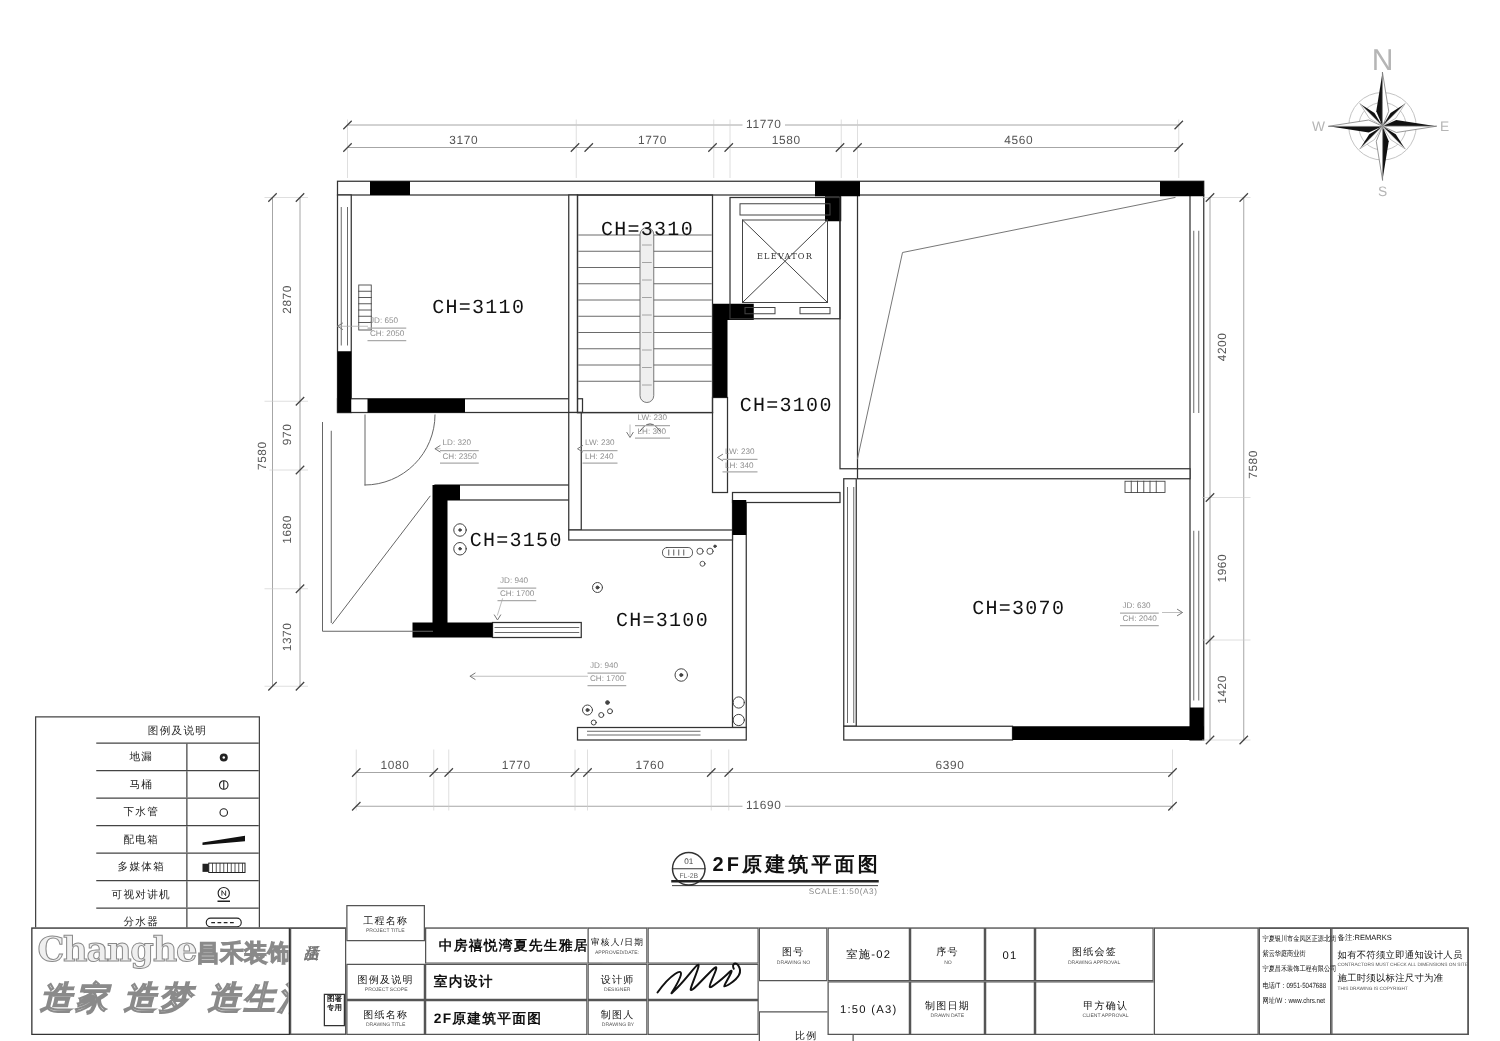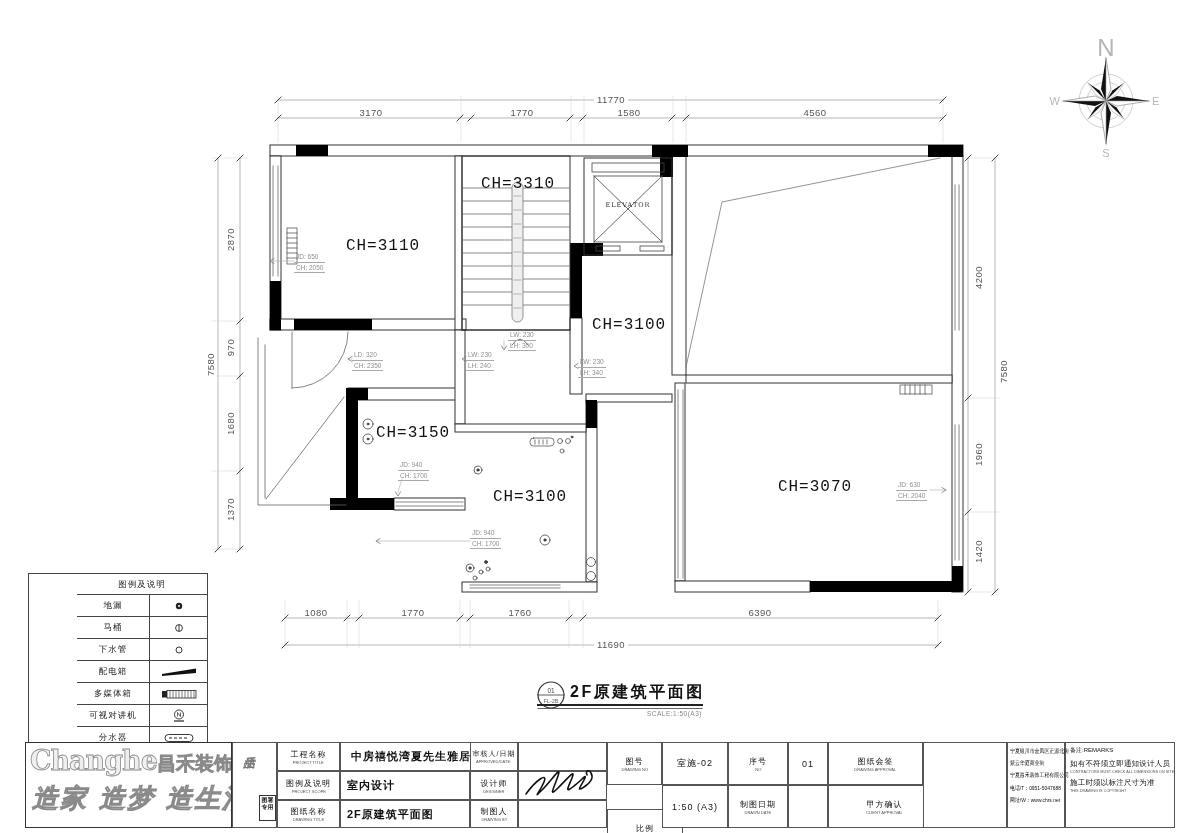--- a/index.html
+++ b/index.html
@@ -415,21 +415,21 @@
       <span id="brand-en" class="outl">Changhe</span><span id="brand-cn" class="outl">昌禾装饰</span>
     </div>
     <div id="slogan-line" class="outl">造家 造梦 造生活</div>
   </div>
 
   <div id="calligraphy">
     <div class="vtext">品质生活</div>
     <div id="stamp">图署专用</div>
   </div>
 
-  <div class="tcell" style="left:277px;top:742px;width:63px;height:29px">
+  <div class="tcell" style="left:277px;top:724px;width:63px;height:29px">
     <div class="cn">工程名称</div>
     <div class="en">PROJECT TITLE</div>
   </div>
   <div class="tcell" style="left:277px;top:771px;width:63px;height:29px">
     <div class="cn">图例及说明</div>
     <div class="en">PROJECT SCOPE</div>
   </div>
   <div class="tcell" style="left:277px;top:800px;width:63px;height:28px">
     <div class="cn">图纸名称</div>
     <div class="en">DRAWING TITLE</div>

